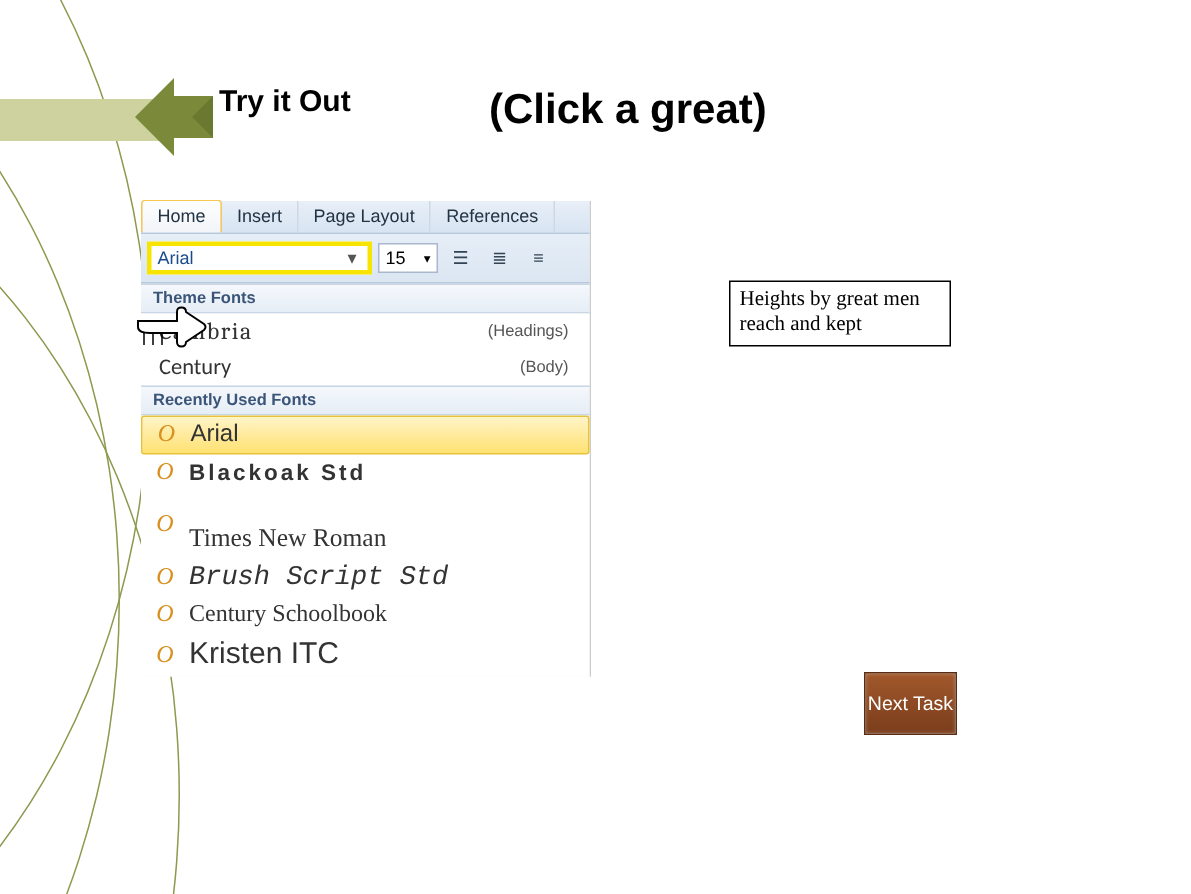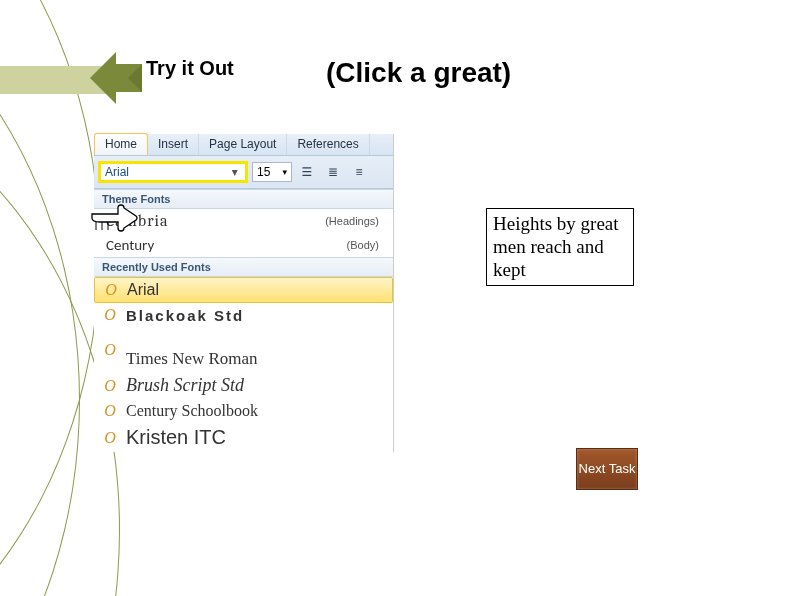--- a/index.html
+++ b/index.html
@@ -148,44 +148,43 @@
   .fontrow.highlight {
     background: linear-gradient(#fff4c6,#ffe173);
     border: 1px solid #e7c23a;
     border-radius: 2px;
   }
   .f-cambria { font-family: Cambria, Georgia, serif; font-size: 16px; letter-spacing: 1px; }
   .f-calibri { font-family: Calibri, Arial, sans-serif; font-size: 15px; }
   .f-arial   { font-family: Arial, sans-serif; font-size: 16px; }
   .f-blackoak{ font-family: "Arial Black", sans-serif; font-weight: 900; font-size: 15px; letter-spacing: 2px; }
   .f-times   { font-family: "Times New Roman", serif; font-size: 17px; margin-top: 19px; }
-  .f-brush   { font-family: Liberation Serif, serif; font-style: italic; font-size: 18px; text-align: right; }
+  .f-brush   { font-family: Liberation Mono, monospace; font-style: italic; font-size: 18px; text-align: right; }
   .f-century { font-family: "Century Schoolbook", Georgia, serif; font-size: 16px; }
   .f-kristen { font-family: Liberation Sans, sans-serif; font-size: 20px; }
 
   
   .hand {
     position: absolute;
     left: 88px; top: 200px;
     width: 50px; height: 36px;
   }
   .hand svg { width: 100%; height: 100%; }
 
   
   .sample {
     position: absolute;
     left: 486px; top: 187px;
     width: 148px;
     border: 1px solid #000;
     padding: 4px 6px;
     font-family: "Times New Roman", serif;
-    font-size: 19px;
+    font-size: 14px;
     line-height: 1.2;
     background: #fff;
-    margin-top: 21px;
   }
 
   
   .nextbtn {
     position: absolute;
     left: 576px; top: 448px;
     width: 62px; height: 42px;
     background: linear-gradient(#a1582b,#7a3d1c);
     border: 1px solid #5a2d13;
     color: #fff;

